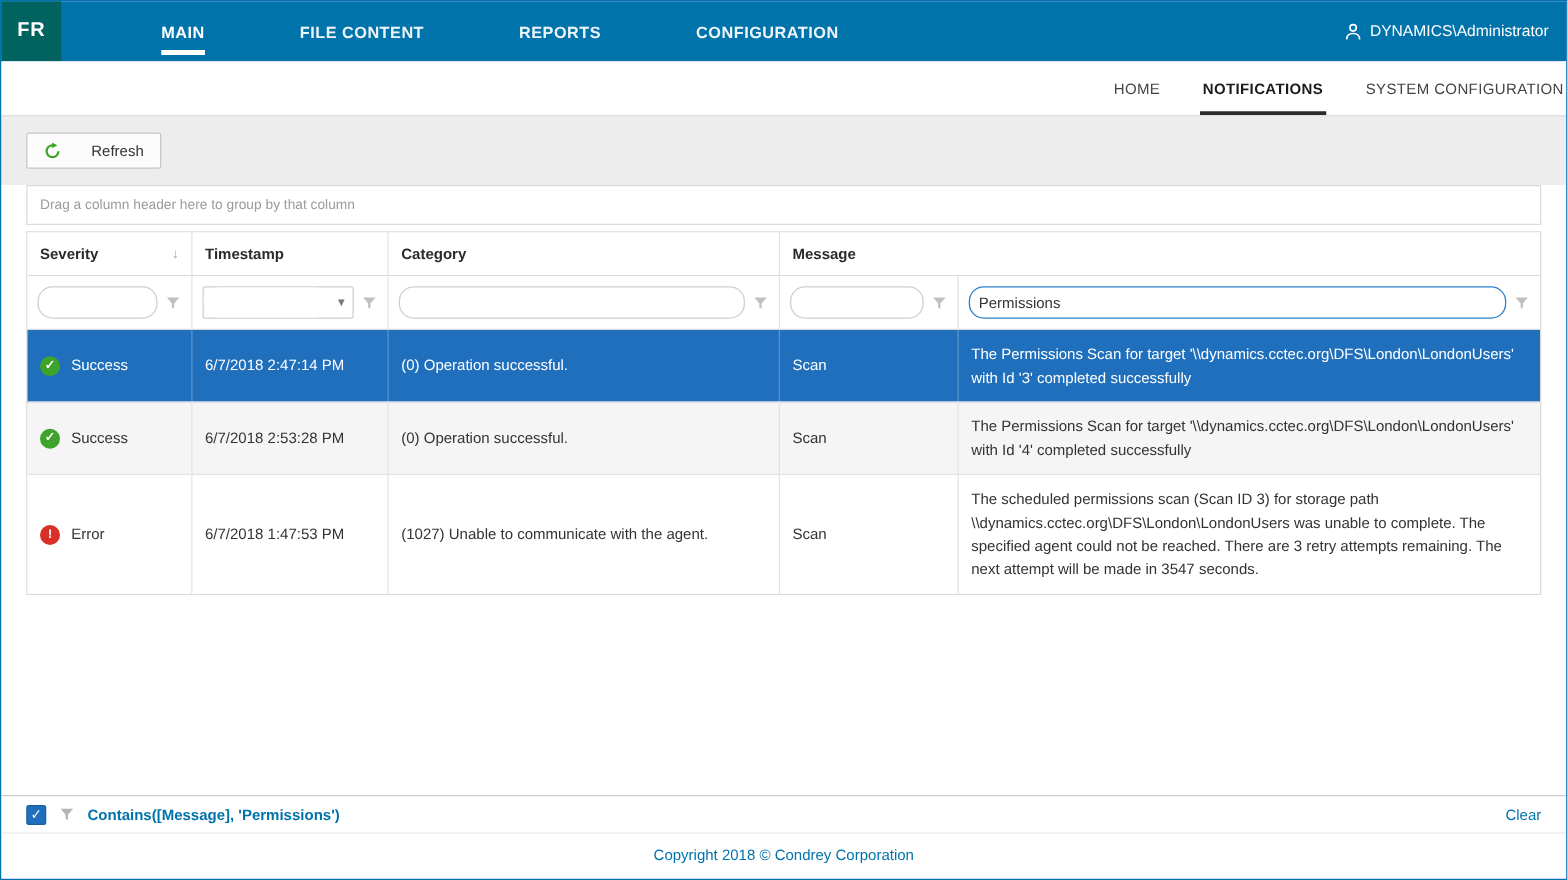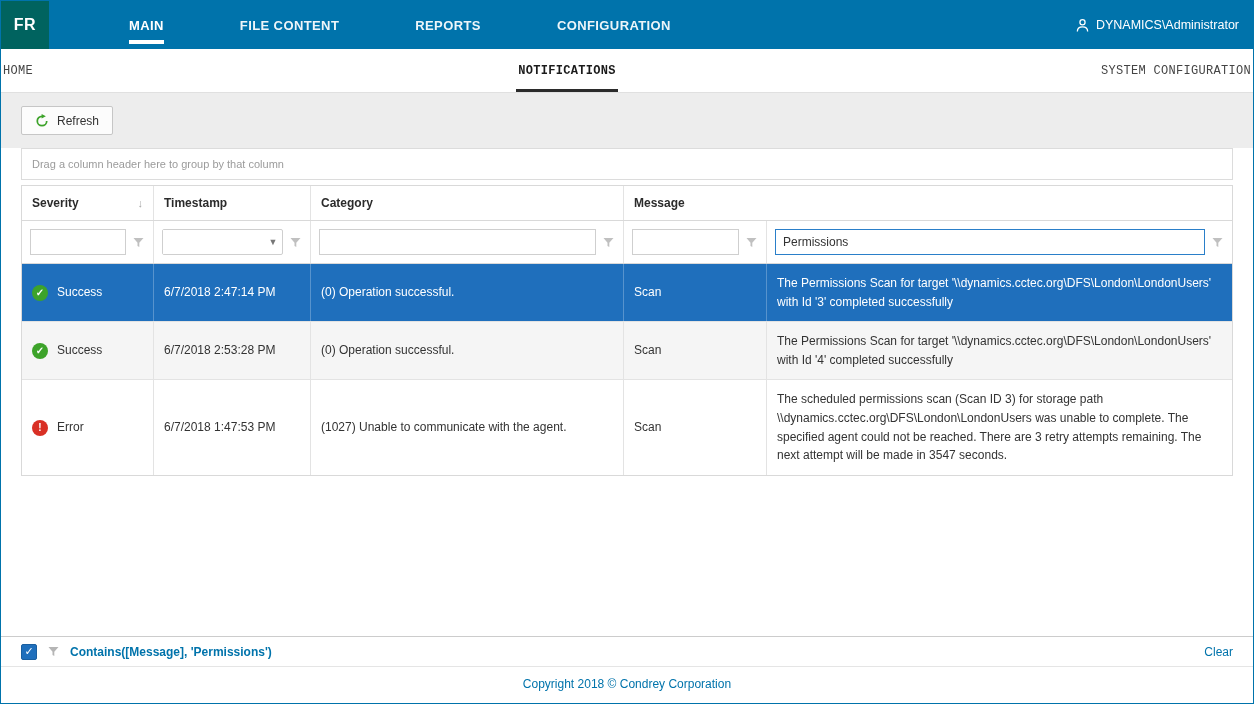--- a/index.html
+++ b/index.html
@@ -15,44 +15,44 @@
          font-weight:bold; display:flex; align-items:center; justify-content:center; letter-spacing:.5px; }
   .topnav{ display:flex; align-items:stretch; height:100%; margin-left:34px; gap:30px; }
   .tn-item{ position:relative; display:flex; align-items:center; color:rgba(255,255,255,.93);
             font-size:13px; font-weight:bold; letter-spacing:.4px; cursor:pointer;margin-left:46px; }
   .tn-item.active{ color:#fff; }
   .tn-item.active::after{ content:""; position:absolute; left:0; right:0; bottom:5px; height:4px; background:#fff; }
   .userbox{ margin-left:auto; margin-right:14px; display:flex; align-items:center; gap:6px;
             color:#fff; font-size:12.5px; }
   
   .subnav{ flex:none; height:44px; background:#fff; border-bottom:1px solid #e0e0e0;
-           display:flex; align-items:stretch; justify-content:space-between; gap:30px;font-family:Liberation Mono, monospace; }
+           display:flex; align-items:stretch; justify-content:flex-end; gap:30px; }
   .sn-item{ position:relative; display:flex; align-items:center; font-size:12px; letter-spacing:.3px;
             color:#444; cursor:pointer; padding:0 2px; }
   .sn-item.active{ color:#1b1b1b; font-weight:bold; }
   .sn-item.active::after{ content:""; position:absolute; left:0; right:0; bottom:0; height:3px; background:#2b2b2b; }
   
   .toolbar{ flex:none; background:#ededed; padding:13px 20px; }
-  .refresh-btn{ display:inline-flex; align-items:center; gap:8px; background:#fcfcfc;
+  .refresh-btn{ display:inline-flex; align-items:center; gap:24px; background:#fcfcfc;
                 border:1px solid #c6c6c6; border-radius:2px; height:29px; padding:0 13px;
                 font-family:"Liberation Sans",sans-serif; font-size:12px; color:#333; cursor:pointer; }
   
   .panel{ flex:1; display:flex; flex-direction:column; padding:0 20px; background:#fff; min-height:0; }
   .group-hint{ flex:none; border:1px solid #dcdcdc; background:#fff; color:#9b9b9b;
                font-size:11px; padding:9px 10px; margin-bottom:5px; }
   .grid{ flex:none; border:1px solid #d9d9d9; --cols:132px 157px 313px 143px 1fr; }
   .hrow{ display:grid; grid-template-columns:var(--cols); border-bottom:1px solid #d9d9d9; background:#fff; }
   .hcell{ padding:10px 10px; display:flex; align-items:center; justify-content:space-between;
           border-right:1px solid #e3e3e3; font-weight:bold; font-size:12px; color:#2b2b2b; cursor:pointer; }
   .hcell:last-child{ border-right:none; }
   .sort-arrow{ color:#a8a8a8; font-size:11px; font-weight:normal; }
   .frow{ display:grid; grid-template-columns:var(--cols); border-bottom:1px solid #d9d9d9; background:#fff; }
   .fcell{ padding:8px 8px; display:flex; align-items:center; gap:6px; border-right:1px solid #e3e3e3; }
   .fcell:last-child{ border-right:none; }
-  .finput{ height:26px; border:1px solid #cfcfcf; border-radius:0; flex:1; min-width:0; padding:0 7px;
+  .finput{ height:26px; border:1px solid #cfcfcf; border-radius:12px; flex:1; min-width:0; padding:0 7px;
            font-family:"Liberation Sans",sans-serif; font-size:12px; color:#333; outline:none; }
   .finput.blue{ border:1px solid #2a7fc9; }
   .combo{ display:flex; flex:1; min-width:0; border:1px solid #cfcfcf; border-radius:2px; background:#fff; height:26px; }
   .combo .finput{ border:none; height:24px; }
   .combo-arrow{ width:18px; flex:none; display:flex; align-items:center; justify-content:center;
                 color:#777; font-size:9px; cursor:pointer; }
   .funnel{ flex:none; display:flex; cursor:pointer; }
   .gbody{}
   .grow{ display:grid; grid-template-columns:var(--cols); border-bottom:1px solid #e3e3e3; background:#fff; cursor:pointer; }
   .grow:last-child{ border-bottom:none; }

